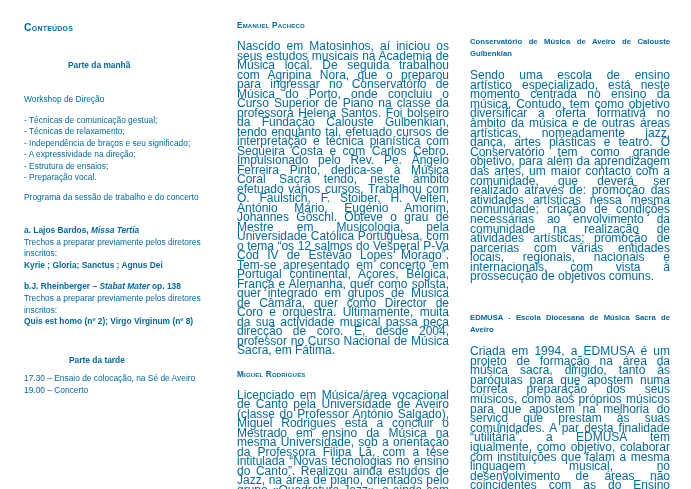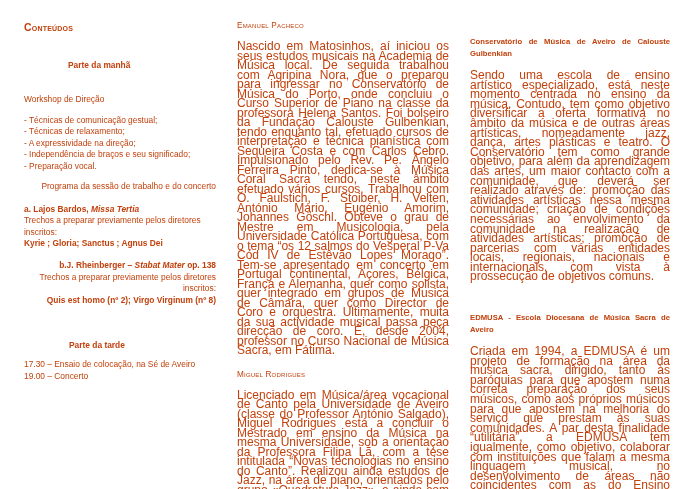--- a/index.html
+++ b/index.html
@@ -6,21 +6,21 @@
     margin: 0;
     padding: 0;
     background: #ffffff;
   }
   .page {
     position: relative;
     width: 691px;
     height: 489px;
     background: #ffffff;
     font-family: "Liberation Sans", sans-serif;
-    color: #c2410c;
+    color: #0369a1;
     overflow: hidden;
     border-radius: 25px;
   }
   .col {
     position: absolute;
     top: 0;
   }
   
   .col-left {
     left: 24px;
@@ -35,38 +35,38 @@
     font-variant: small-caps;
     letter-spacing: 0.2px;
     line-height: 12px;
   }
   .heading-b {
     font-weight: bold;
   }
   .morning        { margin-top: 27px; padding-left: 44px; }
   .workshop-head  { margin-top: 22px; }
   .workshop-list  { margin-top: 10px; line-height: 11.4px; }
-  .program-head   { margin-top: 9px; text-align: right;  }
-  .piece          { margin-top: 11px; line-height: 11.6px; }
-  .piece-b        { margin-top: 10px; text-align: right; }
+  .program-head   { margin-top: 9px;  }
+  .piece          { margin-top: 21px; line-height: 11.6px; }
+  .piece-b        { margin-top: 10px; }
   .piece-title    { font-weight: bold; }
   .piece-title .it { font-style: italic; }
   .piece-movements { font-weight: bold; }
-  .tarde          { margin-top: 34px; padding-left: 45px; }
+  .tarde          { margin-top: 27px; padding-left: 45px; }
   .activity       { margin-top: 21px; }
   .schedule       { margin-top: 6px; line-height: 12px; }
   
   .col-mid {
     left: 237px;
     width: 212px;
   }
   .person-name {
     margin-top: 13px;
     font-size: 8.2px;
-    font-weight: normal;
+    font-weight: bold;
     font-variant: small-caps;
     letter-spacing: 0.2px;
     line-height: 11px;
   }
   .col-mid .person-name.first { margin-top: 20px; }
   .body-text {
     margin: 11px 0 0 0;
     font-size: 12px;
     line-height: 9.5px;
     text-align: justify;
@@ -97,22 +97,23 @@
   <div class="col col-left">
     <h1 class="doc-title">Conteúdos</h1>
 
     <div class="heading-b morning">Parte da manhã</div>
 
     <div class="workshop-head">Workshop de Direção</div>
 
     <div class="workshop-list">
       <div>- Técnicas de comunicação gestual;</div>
       <div>- Técnicas de relaxamento;</div>
+      <div>- Independência de braços e seu significado;</div>
       <div>- A expressividade na direção;</div>
-      <div>- Independência de braços e seu significado;</div>
+      <div>- Estrutura de ensaios;</div>
       <div>- Preparação vocal.</div>
     </div>
 
     <div class="program-head">Programa da sessão de trabalho e do concerto</div>
 
     <div class="piece">
       <div class="piece-title"><span>a. Lajos Bardos, </span><span class="it">Missa Tertia</span></div>
       <div class="piece-note">Trechos a preparar previamente pelos diretores inscritos:</div>
       <div class="piece-movements">Kyrie ; Gloria; Sanctus ; Agnus Dei</div>
     </div>

